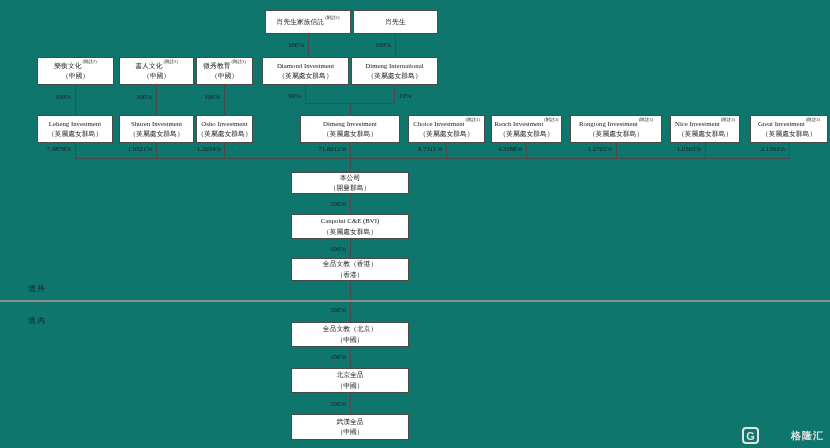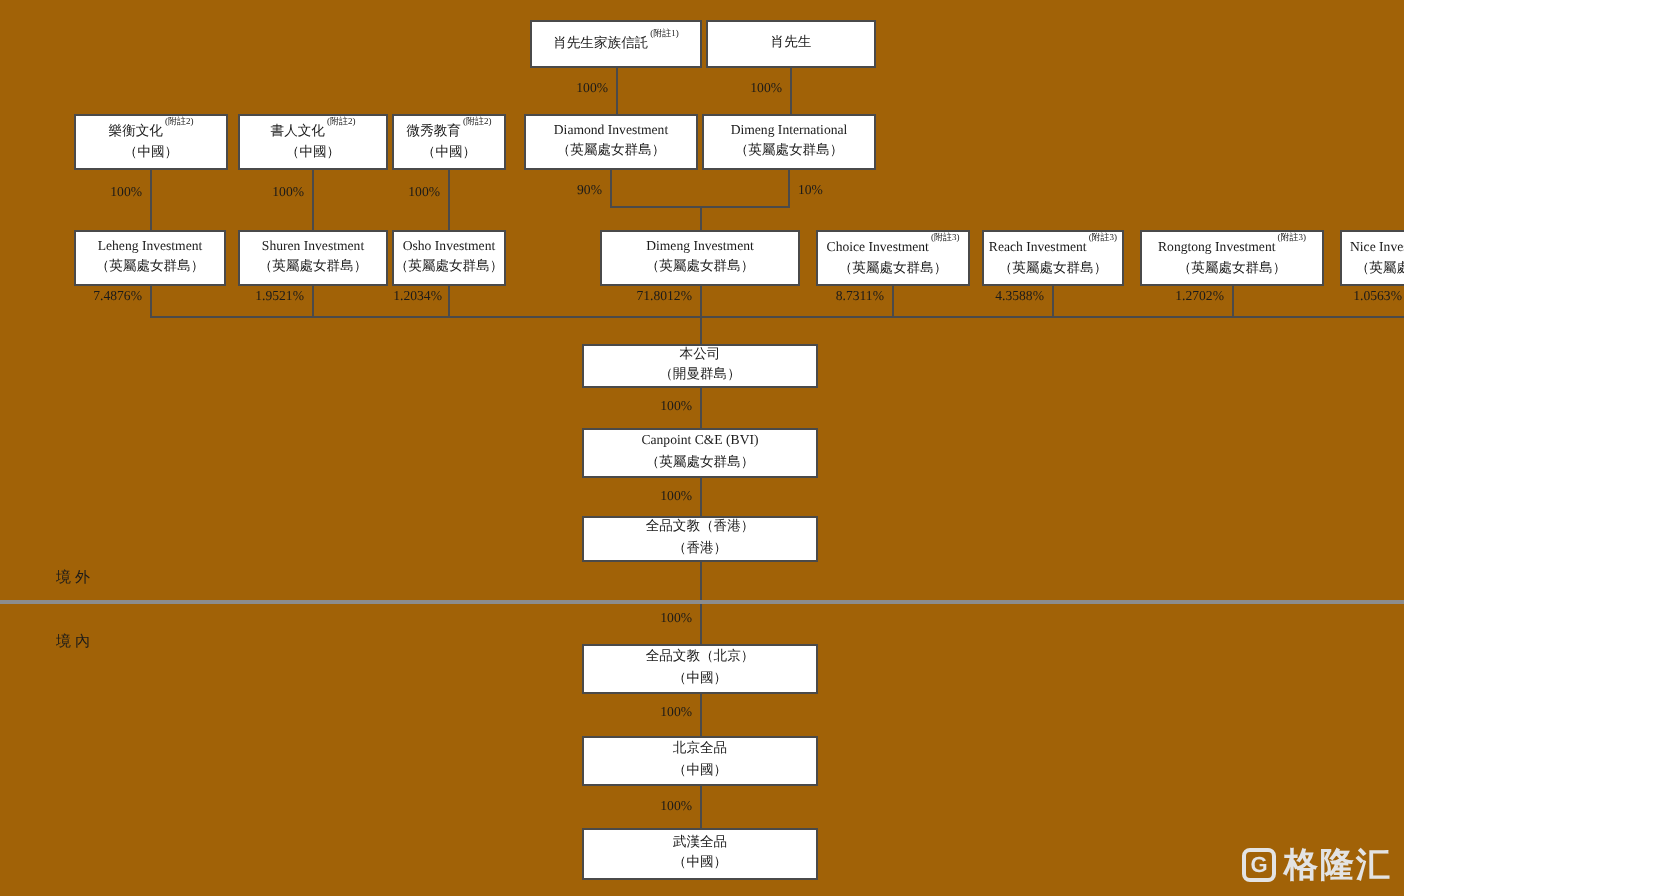--- a/index.html
+++ b/index.html
@@ -1,34 +1,34 @@
 <!DOCTYPE html>
 <html><head>
 <meta charset="utf-8">
 <style>
   * { margin:0; padding:0; box-sizing:border-box; }
   html,body { background:#fff; }
   body { font-family:"Liberation Serif","DejaVu Serif",serif; }
-  .stage{ position:relative; width:702px; height:448px; background:#a16207; overflow:hidden; }
+  .stage{ position:relative; width:830px; height:448px; background:#0f766e; overflow:hidden; }
   .box{ position:absolute; border:1px solid #4a4a4a; background:#fff;
         display:flex; flex-direction:column; align-items:center; justify-content:center;
         text-align:center; font-size:6.8px; line-height:1.5; color:#1a1a1a; padding:1px 2px; }
   .box .l1, .box .l2 { white-space:nowrap; }
   .note{ font-size:4.5px; position:relative; top:-2px; margin-left:1px; }
   .vl{ position:absolute; width:1px; background:#4a4a4a; }
   .hl{ position:absolute; height:1px; background:#4a4a4a; }
   .pct{ position:absolute; font-size:6.8px; color:#1a1a1a; text-align:right; white-space:nowrap; }
   .pct.la{ text-align:left; }
   .divider{ position:absolute; left:0; top:300px; width:830px; height:1.5px; background:#8c8c8c; }
   .zone{ position:absolute; font-size:7.5px; color:#1a1a1a; letter-spacing:2px; }
   .wm{ position:absolute; right:6px; bottom:4px; display:flex; align-items:center; gap:4px;
        font-family:"Liberation Sans",sans-serif; }
   .wm-g{ width:17px; height:17px; border:2.5px solid #e3e3e3; border-radius:4px; color:#e3e3e3;
          font-size:11px; font-weight:bold; display:flex; align-items:center; justify-content:center; }
-  .wm-text{ color:#e3e3e3; font-size:17px; font-weight:bold; letter-spacing:1px; }
+  .wm-text{ color:#e3e3e3; font-size:10px; font-weight:bold; letter-spacing:1px;margin-left:28px; }
 </style>
 </head>
 <body>
 
 <div class="stage">
 
   <div class="vl" style="left:308px;top:34px;height:23px"></div>
   <div class="vl" style="left:395px;top:34px;height:23px"></div>
   <div class="vl" style="left:75px;top:85px;height:30px"></div>
   <div class="vl" style="left:156px;top:85px;height:30px"></div>

